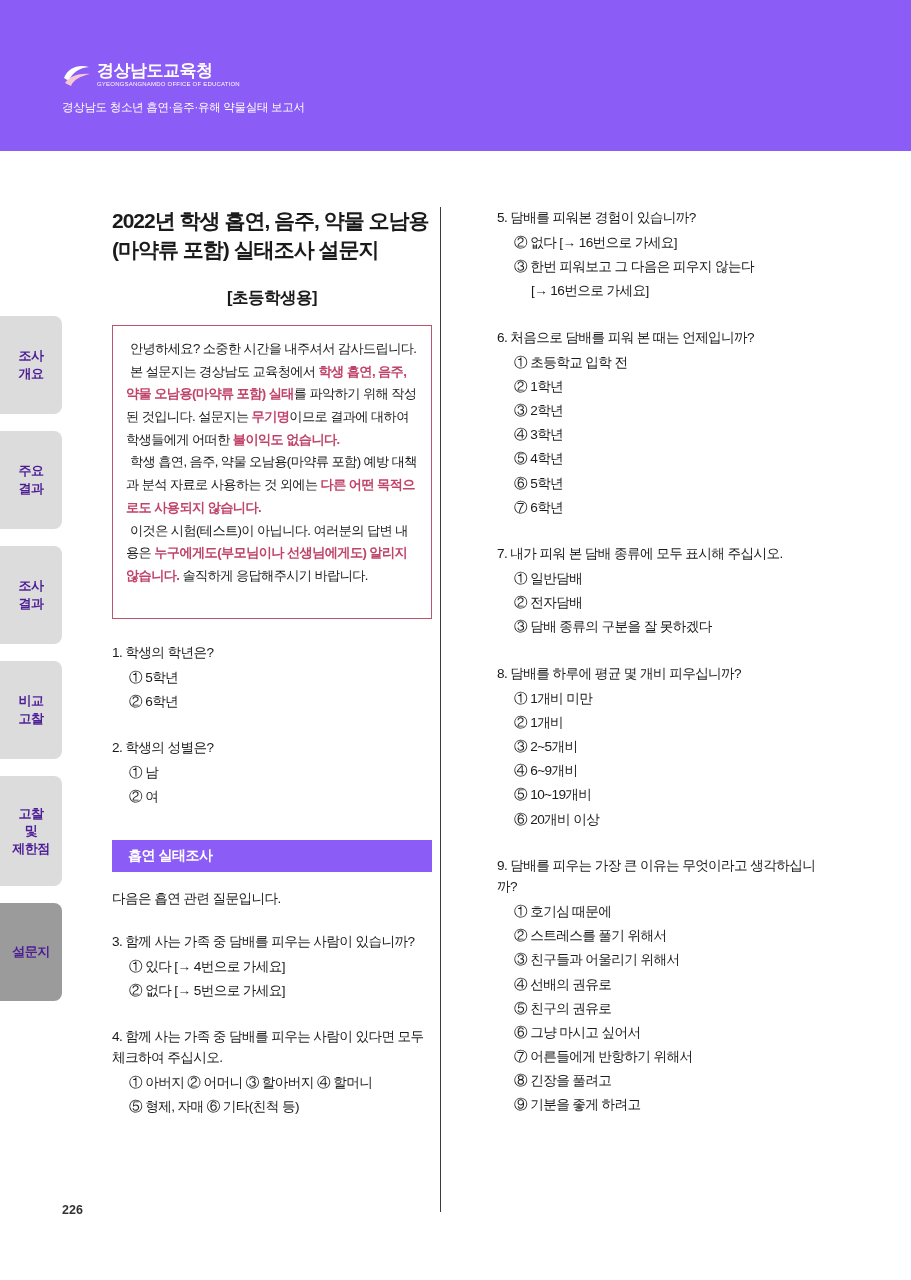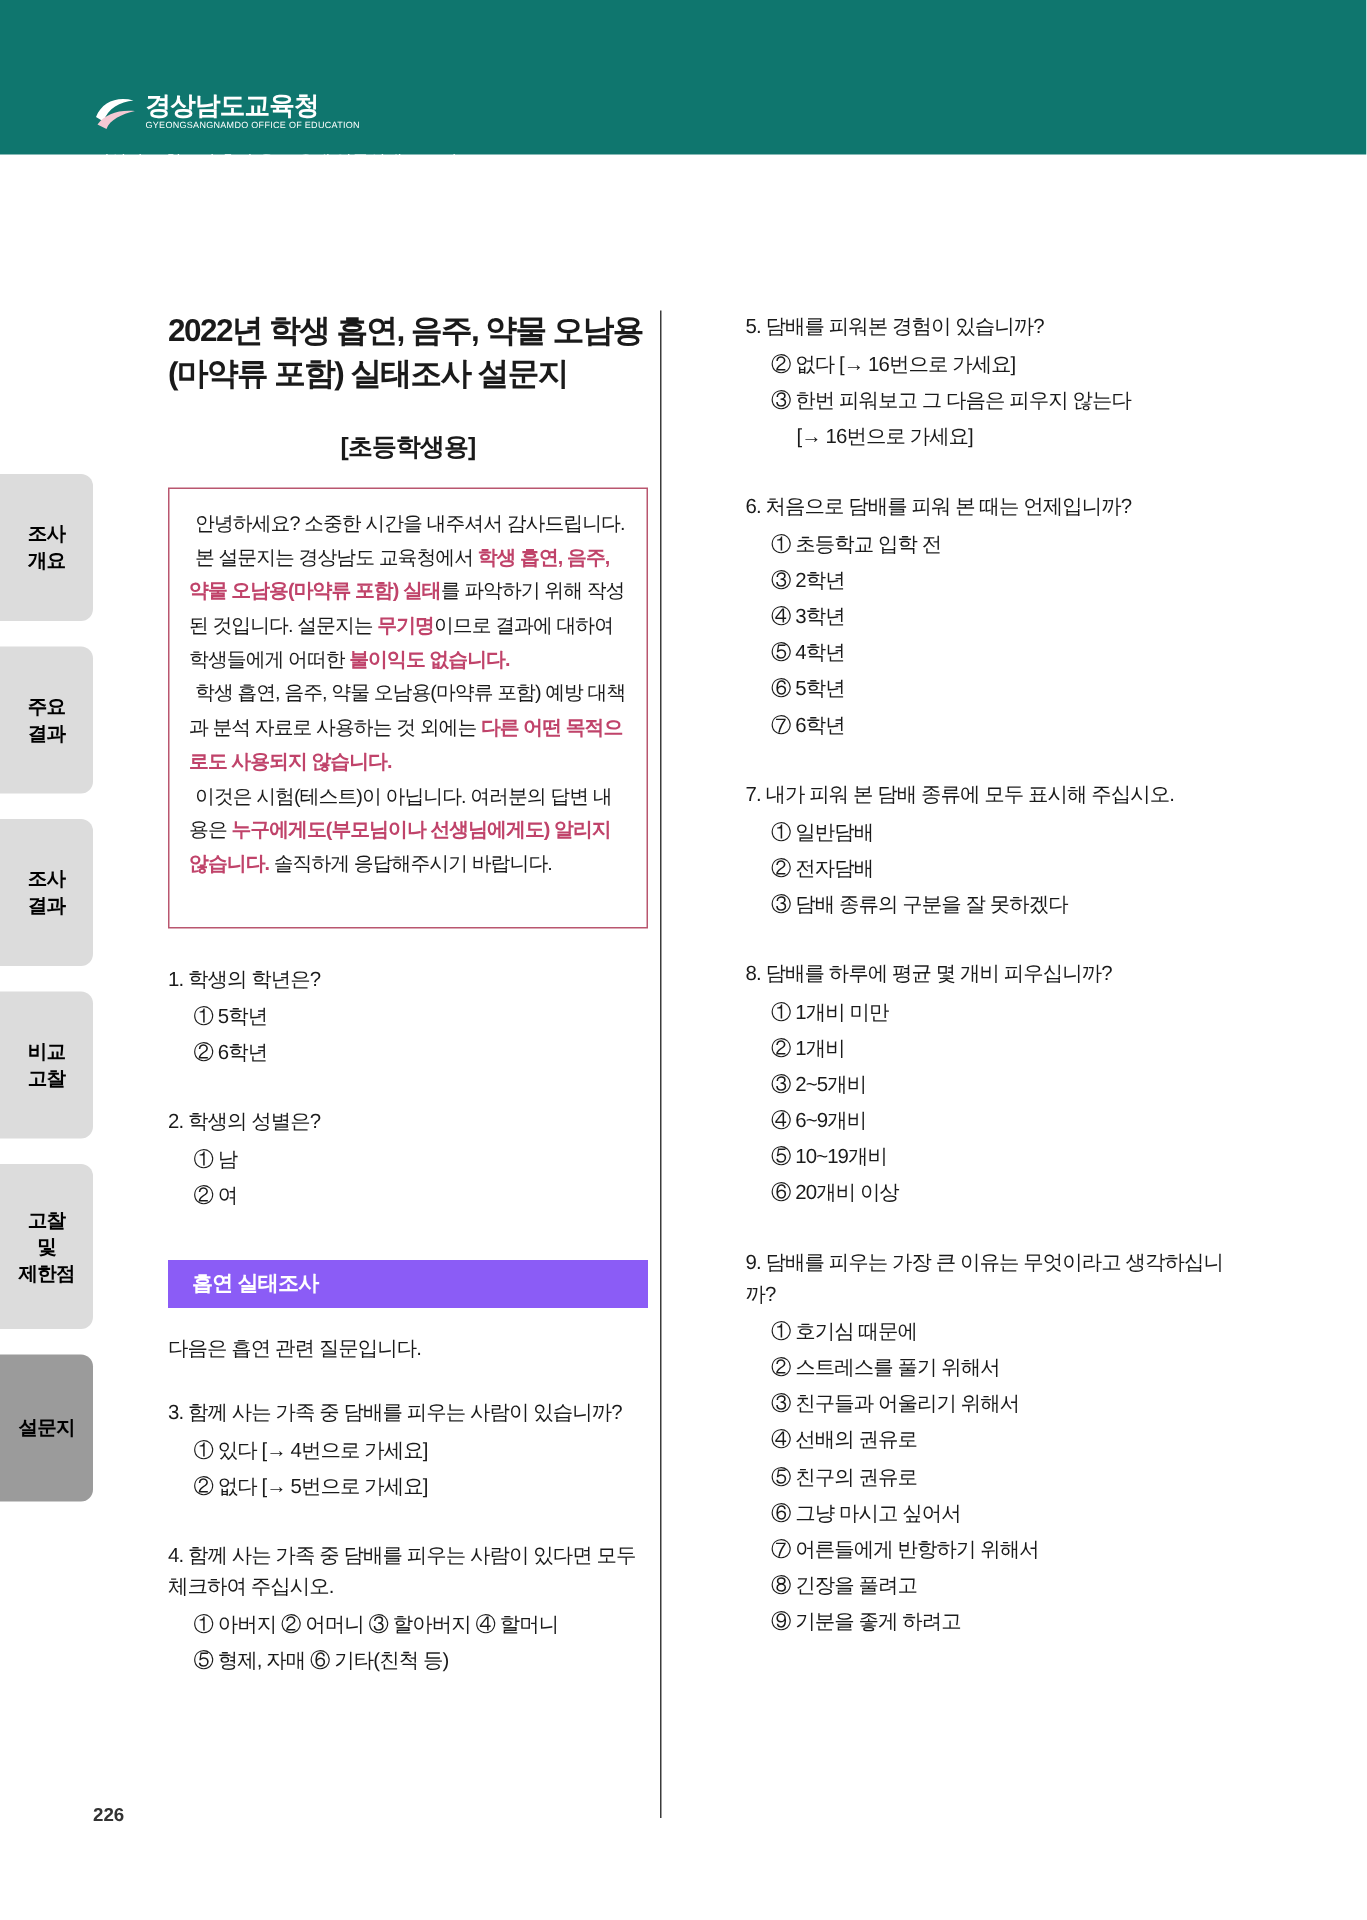--- a/index.html
+++ b/index.html
@@ -14,22 +14,22 @@
     color: #1a1a1a;
     position: relative;
     overflow: hidden;
   }
 
   
   .header-band {
     position: absolute;
     top: 0; left: 0;
     width: 911px;
-    height: 103px;
-    background: #0f766e;
+    height: 151px;
+    background: #8b5cf6;
   }
   .logo-wrap {
     position: absolute;
     left: 62px;
     top: 62px;
     display: flex;
     align-items: flex-start;
   }
   .logo-mark {
     width: 30px;
@@ -66,21 +66,21 @@
   .side-tabs {
     position: absolute;
     left: 0;
     top: 316px;
     width: 62px;
   }
   .side-tab {
     width: 62px;
     border-radius: 0 8px 8px 0;
     background: #dcdcdc;
-    color: #000000;
+    color: #4c1d95;
     font-size: 13px;
     font-weight: bold;
     text-align: center;
     letter-spacing: -0.5px;
     display: flex;
     align-items: center;
     justify-content: center;
     line-height: 1.35;
     margin-bottom: 17px;
     box-sizing: border-box;
@@ -315,20 +315,21 @@
         <li>② 없다 [→ 16번으로 가세요]</li>
         <li>③ 한번 피워보고 그 다음은 피우지 않는다</li>
       </ul>
       <div class="opt-cont">[→ 16번으로 가세요]</div>
     </div>
 
     <div class="q-block">
       <p class="q-text"><span>6.</span> <span>처음으로 담배를 피워 본 때는 언제입니까?</span></p>
       <ul class="opt-list">
         <li>① 초등학교 입학 전</li>
+        <li>② 1학년</li>
         <li>③ 2학년</li>
         <li>④ 3학년</li>
         <li>⑤ 4학년</li>
         <li>⑥ 5학년</li>
         <li>⑦ 6학년</li>
       </ul>
     </div>
 
     <div class="q-block">
       <p class="q-text"><span>7.</span> <span>내가 피워 본 담배 종류에 모두 표시해 주십시오.</span></p>

